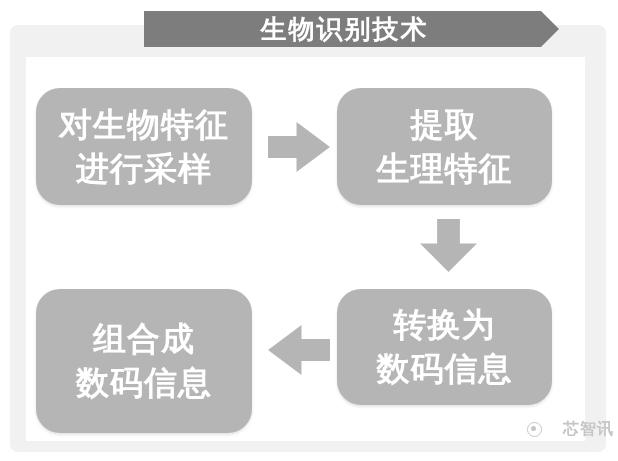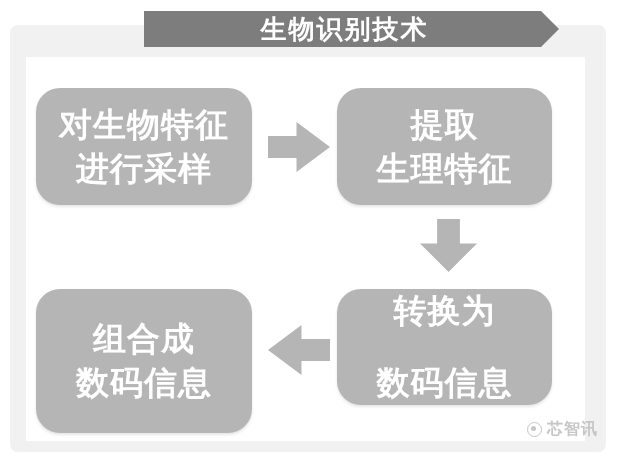--- a/index.html
+++ b/index.html
@@ -26,36 +26,36 @@
   .node{
     position:absolute;background:var(--node,#b5b5b5);border-radius:24px;
     display:flex;flex-direction:column;align-items:center;justify-content:center;
     color:var(--text,#ffffff);font-size:33px;font-weight:bold;line-height:1.32;
     letter-spacing:1px;text-align:center;
     box-shadow:0 2px 3px rgba(0,0,0,0.10);
   }
   .node-sample {left:36px; top:88px; width:216px;height:117px;border-radius:24px;}
   .node-extract{left:337px;top:88px; width:215px;height:117px;}
   .node-combine{left:36px; top:289px;width:216px;height:144px;}
-  .node-convert{left:337px;top:289px;width:215px;height:116px;justify-content:space-between;}
+  .node-convert{left:337px;top:289px;width:215px;height:116px;}
   .arrow{position:absolute;background:var(--arrow,#b5b5b5);}
   .arrow-right{
     left:268px;top:122px;width:62px;height:50px;
     clip-path:polygon(0 28%, 46% 28%, 46% 0, 100% 50%, 46% 100%, 46% 72%, 0 72%);
   }
   .arrow-down{
     left:420px;top:219px;width:57px;height:53px;
     clip-path:polygon(30% 0, 70% 0, 70% 46%, 100% 46%, 50% 100%, 0 46%, 30% 46%);
   }
   .arrow-left{
     left:268px;top:325px;width:62px;height:50px;
     clip-path:polygon(100% 28%, 54% 28%, 54% 0, 0 50%, 54% 100%, 54% 72%, 100% 72%);
   }
   .watermark{
-    position:absolute;left:527px;top:419px;display:flex;align-items:center;gap:5px;
+    position:absolute;left:527px;top:419px;display:flex;align-items:center;gap:21px;
     color:var(--watermark,#c6c6c6);font-size:16px;font-weight:bold;letter-spacing:1px;
   }
   .wm-logo{
     width:15px;height:15px;border:1.5px solid var(--watermark,#c6c6c6);border-radius:50%;
     box-sizing:border-box;position:relative;
   }
   .wm-logo::after{
     content:"";position:absolute;left:3px;top:3px;width:5px;height:5px;
     border-radius:50%;background:var(--watermark,#c6c6c6);
   }

